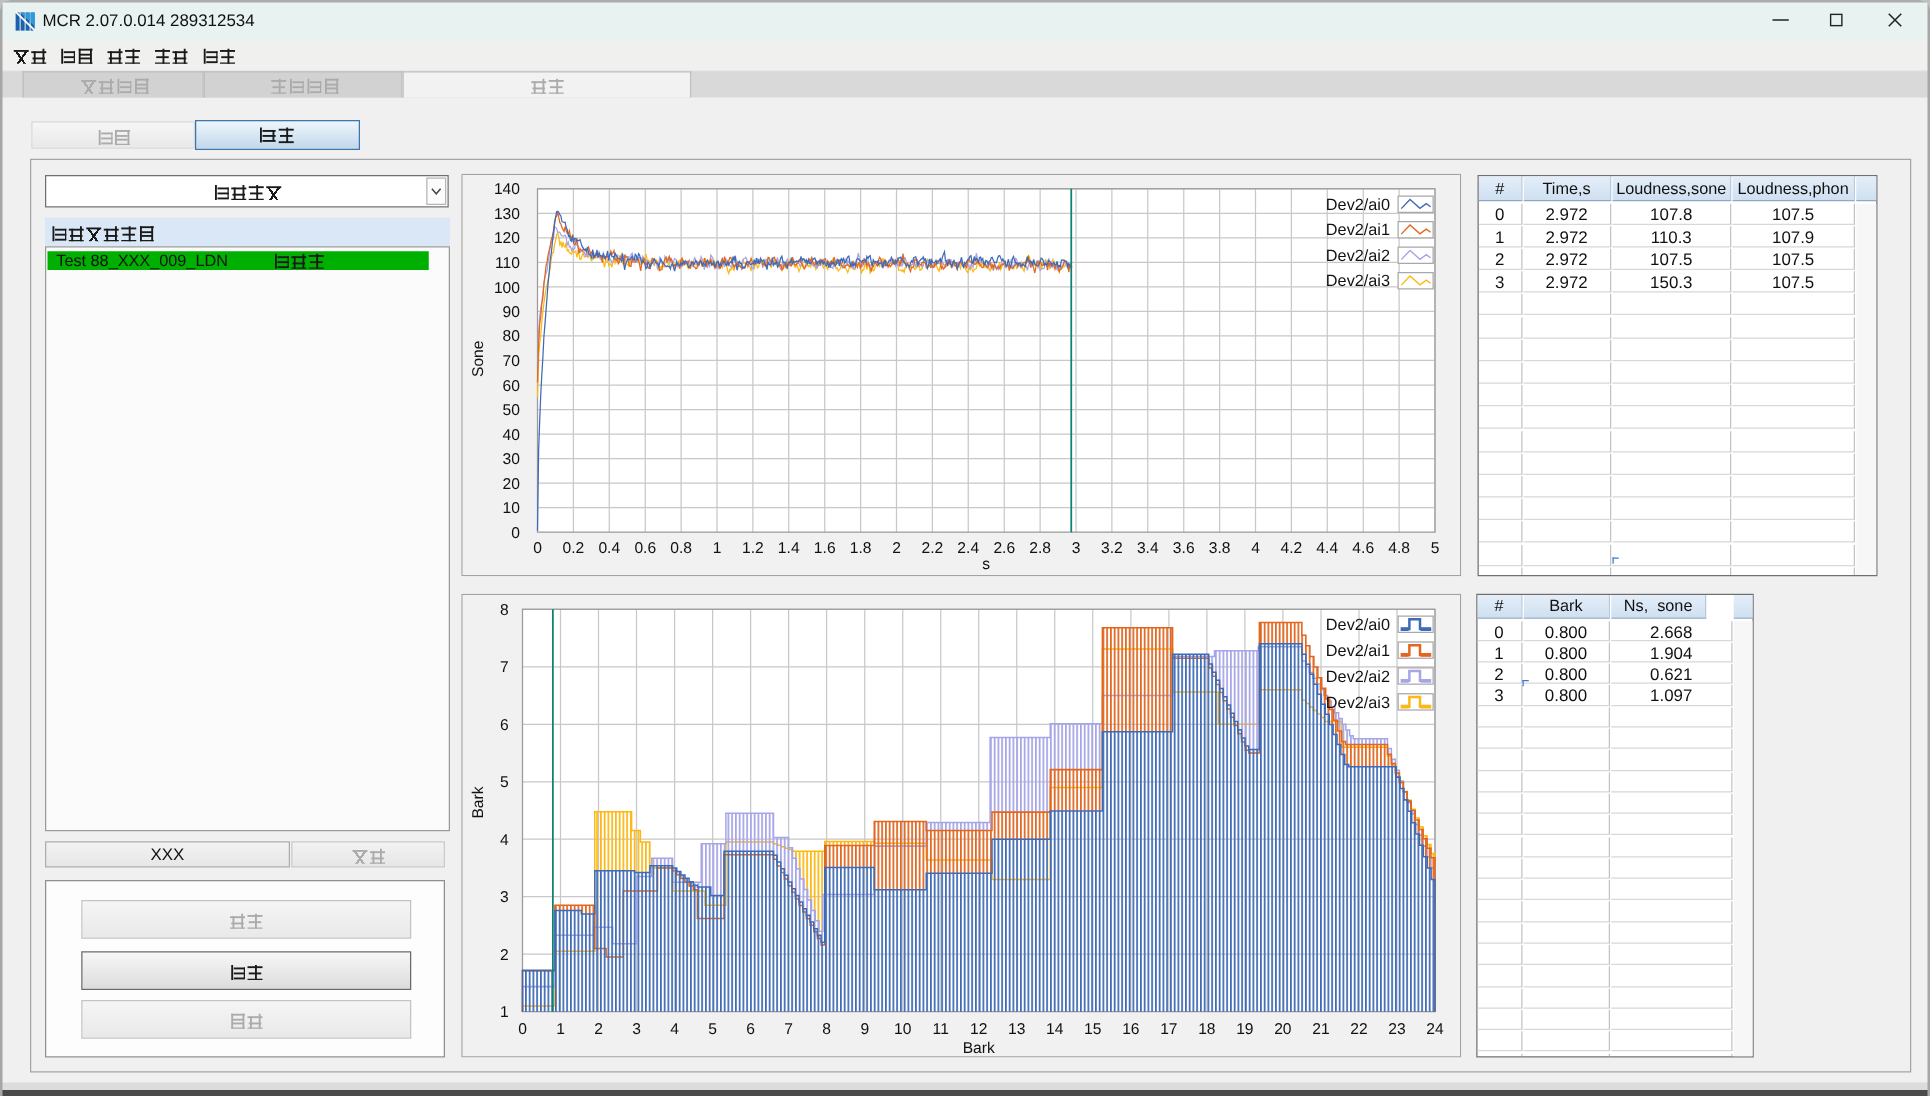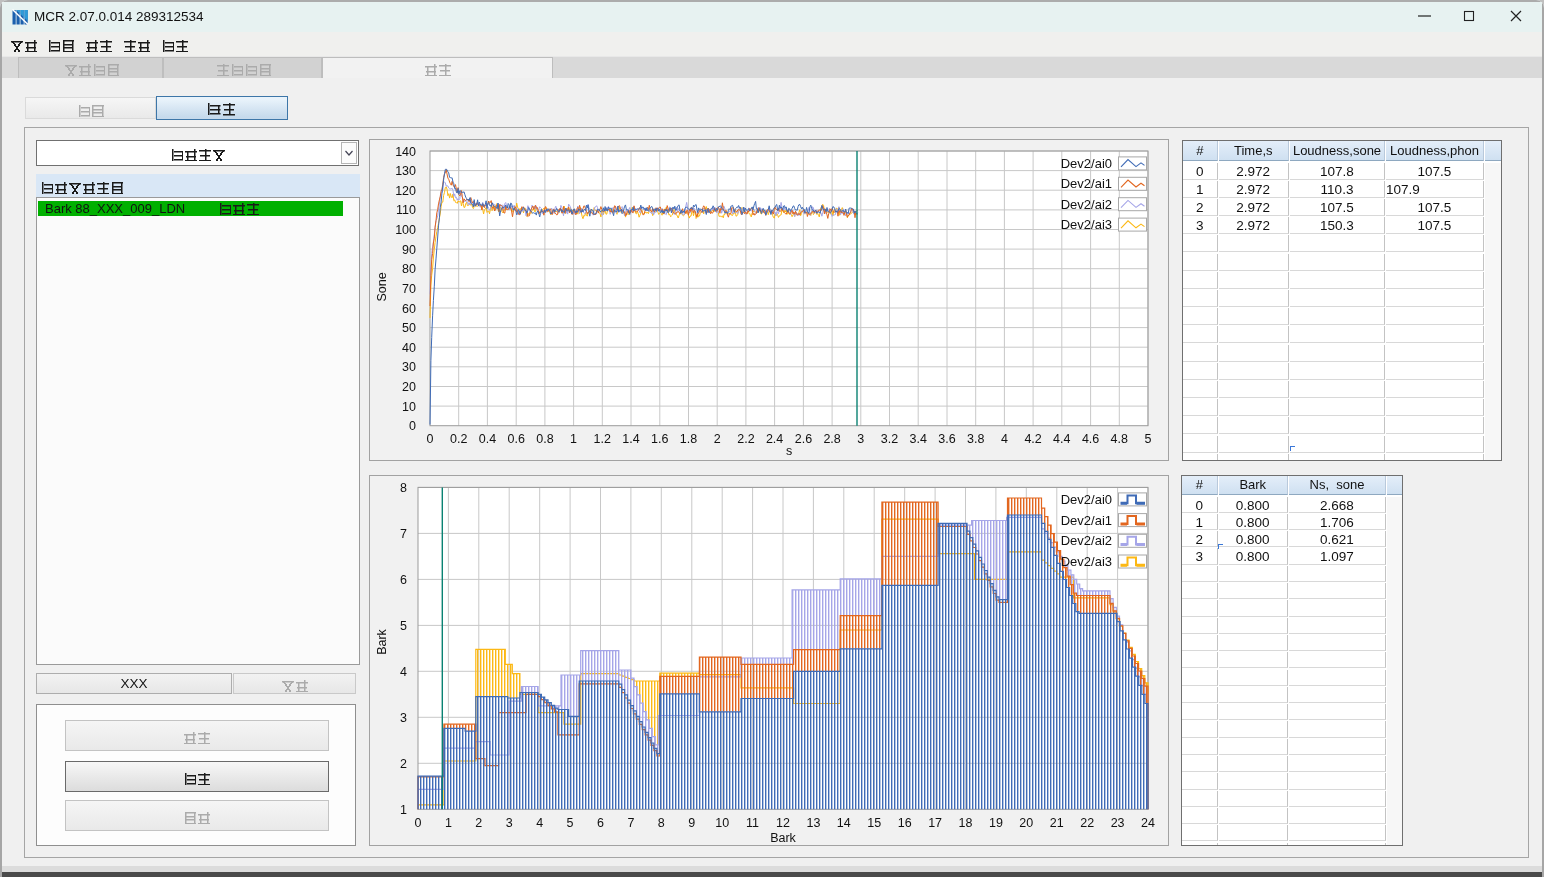--- a/index.html
+++ b/index.html
@@ -96,21 +96,21 @@
  <div class="abs" style="left:170px;top:146px"><i class="hz ge"></i><i class="hz gc"></i><i class="hz gd"></i><i class="hz ga"></i></div>
  <div class="abs" style="left:341px;top:142px;width:16px;height:22px;background:#FCFCFC;border:1px solid #B5B5B5">
   <svg width="14" height="20">
         <path d="M3.5 8l3.5 4 3.5-4" fill="none" stroke="#445" stroke-width="1.2"></path>
       </svg></div>
 
  <div class="abs" style="left:36px;top:174px;width:324px;height:23px;background:#D9E7F6"></div>
  <div class="abs" style="left:40px;top:179px"><i class="hz ge"></i><i class="hz gc"></i><i class="hz ga"></i><i class="hz gc"></i><i class="hz gd"></i><i class="hz gb"></i></div>
 
  <div class="abs" style="left:36px;top:197px;width:324px;height:468px;background:#FBFBFB;border:1px solid #9A9A9A"></div>
- <div class="abs" style="left:38px;top:200.5px;width:305px;height:15px;background:#00B000;font-size:13px;line-height:15px"><span style="padding-left:7px">Bark 88_XXX_009_LDN</span><span class="abs" style="left:180px;top:1.5px"><i class="hz ge"></i><i class="hz gc"></i><i class="hz gd"></i></span></div>
+ <div class="abs" style="left:38px;top:200.5px;width:305px;height:15px;background:#00B000;font-size:13px;line-height:15px"><span style="padding-left:7px">Test 88_XXX_009_LDN</span><span class="abs" style="left:180px;top:1.5px"><i class="hz ge"></i><i class="hz gc"></i><i class="hz gd"></i></span></div>
 
  <div class="abs" style="left:36px;top:673px;width:196px;height:21px;background:linear-gradient(#F2F2F2,#E7E7E7);border:1px solid #ADADAD;text-align:center;line-height:20px;font-size:13.5px">XXX</div>
  <div class="abs" style="left:233px;top:673px;width:123px;height:21px;background:linear-gradient(#F2F2F2,#E7E7E7);border:1px solid #C9C9C9;text-align:center;padding-top:3px"><i class="hz ga dim"></i><i class="hz gc dim"></i></div>
 
  <div class="abs" style="left:36px;top:704px;width:320px;height:142px;background:#FDFDFD;border:1px solid #8F8F8F"></div>
  <div class="abs" style="left:65px;top:720px;width:264px;height:31px;background:linear-gradient(#F5F5F5,#E9E9E9);border:1px solid #C3C3C3;text-align:center;padding-top:8px"><i class="hz gc dim"></i><i class="hz gd dim"></i></div>
  <div class="abs" style="left:65px;top:761px;width:264px;height:31px;background:linear-gradient(#F7F7F7,#DCDCDC);border:1px solid #6A6A6A;text-align:center;padding-top:8px"><i class="hz ge"></i><i class="hz gd"></i></div>
  <div class="abs" style="left:65px;top:800px;width:264px;height:31px;background:linear-gradient(#F5F5F5,#E9E9E9);border:1px solid #C3C3C3;text-align:center;padding-top:8px"><i class="hz gb dim"></i><i class="hz gc dim"></i></div>
  <svg style="position:absolute;left:369px;top:139px" width="800" height="322">
       <rect x="0.5" y="0.5" width="799" height="321" fill="#F1F1F1" stroke="#A2A2A2"></rect>
@@ -275,21 +275,21 @@
       <div style="position:absolute;left:107.0px;top:0;width:95px;height:19.5px;background:linear-gradient(#E4EEF9,#CFE0F1);border-right:1px solid #B9C9DB;border-bottom:1px solid #8EA8C0;text-align:center;line-height:19.5px;font-size:13px">Loudness,sone</div>
       <div style="position:absolute;left:203.0px;top:0;width:98px;height:19.5px;background:linear-gradient(#E4EEF9,#CFE0F1);border-right:1px solid #B9C9DB;border-bottom:1px solid #8EA8C0;text-align:center;line-height:19.5px;font-size:13px">Loudness,phon</div>
       <div style="position:absolute;left:302.0px;top:0;width:18.0px;height:19.5px;background:linear-gradient(#E4EEF9,#CFE0F1);border-bottom:1px solid #8EA8C0"></div>
       <div style="position:absolute;left:0px;top:21.5px;width:34.5px;height:17.2px;border-right:1px solid #C3C3C3;border-bottom:1px solid #D8D8D8;text-align:center;line-height:18.2px;font-size:13.5px">0</div>
       <div style="position:absolute;left:35.5px;top:21.5px;width:70.5px;height:17.2px;border-right:1px solid #C3C3C3;border-bottom:1px solid #D8D8D8;text-align:center;line-height:18.2px;font-size:13.5px">2.972</div>
       <div style="position:absolute;left:107.0px;top:21.5px;width:95px;height:17.2px;border-right:1px solid #C3C3C3;border-bottom:1px solid #D8D8D8;text-align:center;line-height:18.2px;font-size:13.5px">107.8</div>
       <div style="position:absolute;left:203.0px;top:21.5px;width:98px;height:17.2px;border-right:1px solid #C3C3C3;border-bottom:1px solid #D8D8D8;text-align:center;line-height:18.2px;font-size:13.5px">107.5</div>
       <div style="position:absolute;left:0px;top:39.7px;width:34.5px;height:17.2px;border-right:1px solid #C3C3C3;border-bottom:1px solid #D8D8D8;text-align:center;line-height:18.2px;font-size:13.5px">1</div>
       <div style="position:absolute;left:35.5px;top:39.7px;width:70.5px;height:17.2px;border-right:1px solid #C3C3C3;border-bottom:1px solid #D8D8D8;text-align:center;line-height:18.2px;font-size:13.5px">2.972</div>
       <div style="position:absolute;left:107.0px;top:39.7px;width:95px;height:17.2px;border-right:1px solid #C3C3C3;border-bottom:1px solid #D8D8D8;text-align:center;line-height:18.2px;font-size:13.5px">110.3</div>
-      <div style="position:absolute;left:203.0px;top:39.7px;width:98px;height:17.2px;border-right:1px solid #C3C3C3;border-bottom:1px solid #D8D8D8;line-height:18.2px;font-size:13.5px">107.9</div>
+      <div style="position:absolute;left:203.0px;top:39.7px;width:98px;height:17.2px;border-right:1px solid #C3C3C3;border-bottom:1px solid #D8D8D8;text-align:center;line-height:18.2px;font-size:13.5px">107.9</div>
       <div style="position:absolute;left:0px;top:57.900000000000006px;width:34.5px;height:17.2px;border-right:1px solid #C3C3C3;border-bottom:1px solid #D8D8D8;text-align:center;line-height:18.2px;font-size:13.5px">2</div>
       <div style="position:absolute;left:35.5px;top:57.900000000000006px;width:70.5px;height:17.2px;border-right:1px solid #C3C3C3;border-bottom:1px solid #D8D8D8;text-align:center;line-height:18.2px;font-size:13.5px">2.972</div>
       <div style="position:absolute;left:107.0px;top:57.900000000000006px;width:95px;height:17.2px;border-right:1px solid #C3C3C3;border-bottom:1px solid #D8D8D8;text-align:center;line-height:18.2px;font-size:13.5px">107.5</div>
       <div style="position:absolute;left:203.0px;top:57.900000000000006px;width:98px;height:17.2px;border-right:1px solid #C3C3C3;border-bottom:1px solid #D8D8D8;text-align:center;line-height:18.2px;font-size:13.5px">107.5</div>
       <div style="position:absolute;left:0px;top:76.10000000000001px;width:34.5px;height:17.2px;border-right:1px solid #C3C3C3;border-bottom:1px solid #D8D8D8;text-align:center;line-height:18.2px;font-size:13.5px">3</div>
       <div style="position:absolute;left:35.5px;top:76.10000000000001px;width:70.5px;height:17.2px;border-right:1px solid #C3C3C3;border-bottom:1px solid #D8D8D8;text-align:center;line-height:18.2px;font-size:13.5px">2.972</div>
       <div style="position:absolute;left:107.0px;top:76.10000000000001px;width:95px;height:17.2px;border-right:1px solid #C3C3C3;border-bottom:1px solid #D8D8D8;text-align:center;line-height:18.2px;font-size:13.5px">150.3</div>
       <div style="position:absolute;left:203.0px;top:76.10000000000001px;width:98px;height:17.2px;border-right:1px solid #C3C3C3;border-bottom:1px solid #D8D8D8;text-align:center;line-height:18.2px;font-size:13.5px">107.5</div>
       <div style="position:absolute;left:0px;top:94.30000000000001px;width:34.5px;height:17.2px;border-right:1px solid #C3C3C3;border-bottom:1px solid #D8D8D8;text-align:center;line-height:18.2px;font-size:13.5px"></div>
       <div style="position:absolute;left:35.5px;top:94.30000000000001px;width:70.5px;height:17.2px;border-right:1px solid #C3C3C3;border-bottom:1px solid #D8D8D8;text-align:center;line-height:18.2px;font-size:13.5px"></div>
@@ -341,28 +341,28 @@
       <div style="position:absolute;left:203.0px;top:294.49999999999994px;width:98px;height:17.2px;border-right:1px solid #C3C3C3;border-bottom:1px solid #D8D8D8;text-align:center;line-height:18.2px;font-size:13.5px"></div>
       <div style="position:absolute;left:0px;top:312.69999999999993px;width:34.5px;height:17.2px;border-right:1px solid #C3C3C3;border-bottom:1px solid #D8D8D8;text-align:center;line-height:18.2px;font-size:13.5px"></div>
       <div style="position:absolute;left:35.5px;top:312.69999999999993px;width:70.5px;height:17.2px;border-right:1px solid #C3C3C3;border-bottom:1px solid #D8D8D8;text-align:center;line-height:18.2px;font-size:13.5px"></div>
       <div style="position:absolute;left:107.0px;top:312.69999999999993px;width:95px;height:17.2px;border-right:1px solid #C3C3C3;border-bottom:1px solid #D8D8D8;text-align:center;line-height:18.2px;font-size:13.5px"></div>
       <div style="position:absolute;left:203.0px;top:312.69999999999993px;width:98px;height:17.2px;border-right:1px solid #C3C3C3;border-bottom:1px solid #D8D8D8;text-align:center;line-height:18.2px;font-size:13.5px"></div>
       <div style="position:absolute;left:302.0px;top:21.5px;width:18.0px;height:301.5px;background:#F7F7F7"></div>
     </div>
  <div style="position:absolute;left:1181px;top:475px;width:222px;height:371px;border:1px solid #6F6F6F;background:#fff;overflow:hidden">
       <div style="position:absolute;left:0px;top:0;width:35.5px;height:18.5px;background:linear-gradient(#E4EEF9,#CFE0F1);border-right:1px solid #B9C9DB;border-bottom:1px solid #8EA8C0;text-align:center;line-height:18.5px;font-size:13px">#</div>
       <div style="position:absolute;left:36.5px;top:0;width:69.5px;height:18.5px;background:linear-gradient(#E4EEF9,#CFE0F1);border-right:1px solid #B9C9DB;border-bottom:1px solid #8EA8C0;text-align:center;line-height:18.5px;font-size:13px">Bark</div>
-      <div style="position:absolute;left:107.0px;top:0;width:97px;height:18.5px;background:linear-gradient(#E4EEF9,#CFE0F1);border-right:1px solid #B9C9DB;border-bottom:1px solid #8EA8C0;text-align:center;line-height:18.5px;font-size:13px">Ns,&nbsp; sone</div>
+      <div style="position:absolute;left:107.0px;top:0;width:76px;height:18.5px;background:linear-gradient(#E4EEF9,#CFE0F1);border-right:1px solid #B9C9DB;border-bottom:1px solid #8EA8C0;text-align:center;line-height:18.5px;font-size:13px">Ns,&nbsp; sone</div>
       <div style="position:absolute;left:205.0px;top:0;width:17.0px;height:18.5px;background:linear-gradient(#E4EEF9,#CFE0F1);border-bottom:1px solid #8EA8C0"></div>
       <div style="position:absolute;left:0px;top:20.5px;width:35.5px;height:16.3px;border-right:1px solid #C3C3C3;border-bottom:1px solid #D8D8D8;text-align:center;line-height:17.3px;font-size:13.5px">0</div>
       <div style="position:absolute;left:36.5px;top:20.5px;width:69.5px;height:16.3px;border-right:1px solid #C3C3C3;border-bottom:1px solid #D8D8D8;text-align:center;line-height:17.3px;font-size:13.5px">0.800</div>
       <div style="position:absolute;left:107.0px;top:20.5px;width:97px;height:16.3px;border-right:1px solid #C3C3C3;border-bottom:1px solid #D8D8D8;text-align:center;line-height:17.3px;font-size:13.5px">2.668</div>
       <div style="position:absolute;left:0px;top:37.8px;width:35.5px;height:16.3px;border-right:1px solid #C3C3C3;border-bottom:1px solid #D8D8D8;text-align:center;line-height:17.3px;font-size:13.5px">1</div>
       <div style="position:absolute;left:36.5px;top:37.8px;width:69.5px;height:16.3px;border-right:1px solid #C3C3C3;border-bottom:1px solid #D8D8D8;text-align:center;line-height:17.3px;font-size:13.5px">0.800</div>
-      <div style="position:absolute;left:107.0px;top:37.8px;width:97px;height:16.3px;border-right:1px solid #C3C3C3;border-bottom:1px solid #D8D8D8;text-align:center;line-height:17.3px;font-size:13.5px">1.706</div>
+      <div style="position:absolute;left:107.0px;top:37.8px;width:97px;height:16.3px;border-right:1px solid #C3C3C3;border-bottom:1px solid #D8D8D8;text-align:center;line-height:17.3px;font-size:13.5px">1.904</div>
       <div style="position:absolute;left:0px;top:55.099999999999994px;width:35.5px;height:16.3px;border-right:1px solid #C3C3C3;border-bottom:1px solid #D8D8D8;text-align:center;line-height:17.3px;font-size:13.5px">2</div>
       <div style="position:absolute;left:36.5px;top:55.099999999999994px;width:69.5px;height:16.3px;border-right:1px solid #C3C3C3;border-bottom:1px solid #D8D8D8;text-align:center;line-height:17.3px;font-size:13.5px">0.800</div>
       <div style="position:absolute;left:107.0px;top:55.099999999999994px;width:97px;height:16.3px;border-right:1px solid #C3C3C3;border-bottom:1px solid #D8D8D8;text-align:center;line-height:17.3px;font-size:13.5px">0.621</div>
       <div style="position:absolute;left:0px;top:72.39999999999999px;width:35.5px;height:16.3px;border-right:1px solid #C3C3C3;border-bottom:1px solid #D8D8D8;text-align:center;line-height:17.3px;font-size:13.5px">3</div>
       <div style="position:absolute;left:36.5px;top:72.39999999999999px;width:69.5px;height:16.3px;border-right:1px solid #C3C3C3;border-bottom:1px solid #D8D8D8;text-align:center;line-height:17.3px;font-size:13.5px">0.800</div>
       <div style="position:absolute;left:107.0px;top:72.39999999999999px;width:97px;height:16.3px;border-right:1px solid #C3C3C3;border-bottom:1px solid #D8D8D8;text-align:center;line-height:17.3px;font-size:13.5px">1.097</div>
       <div style="position:absolute;left:0px;top:89.69999999999999px;width:35.5px;height:16.3px;border-right:1px solid #C3C3C3;border-bottom:1px solid #D8D8D8;text-align:center;line-height:17.3px;font-size:13.5px"></div>
       <div style="position:absolute;left:36.5px;top:89.69999999999999px;width:69.5px;height:16.3px;border-right:1px solid #C3C3C3;border-bottom:1px solid #D8D8D8;text-align:center;line-height:17.3px;font-size:13.5px"></div>
       <div style="position:absolute;left:107.0px;top:89.69999999999999px;width:97px;height:16.3px;border-right:1px solid #C3C3C3;border-bottom:1px solid #D8D8D8;text-align:center;line-height:17.3px;font-size:13.5px"></div>
       <div style="position:absolute;left:0px;top:106.99999999999999px;width:35.5px;height:16.3px;border-right:1px solid #C3C3C3;border-bottom:1px solid #D8D8D8;text-align:center;line-height:17.3px;font-size:13.5px"></div>

